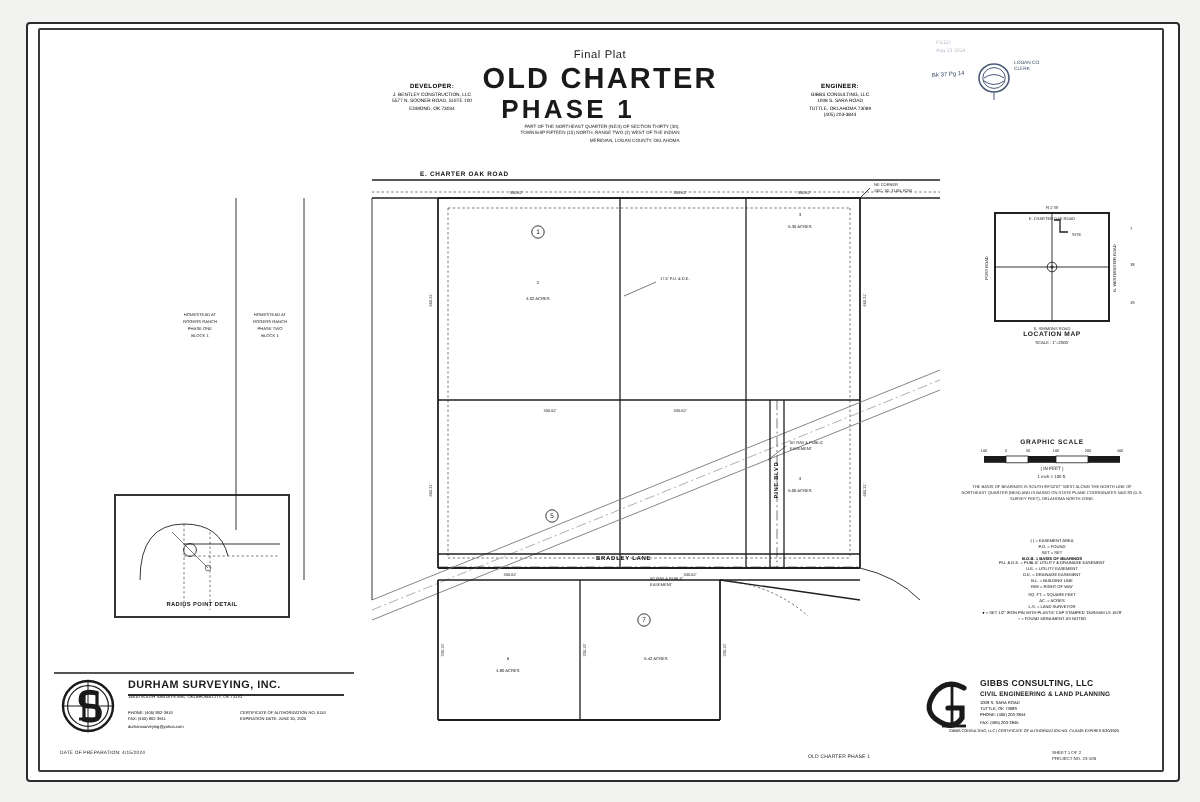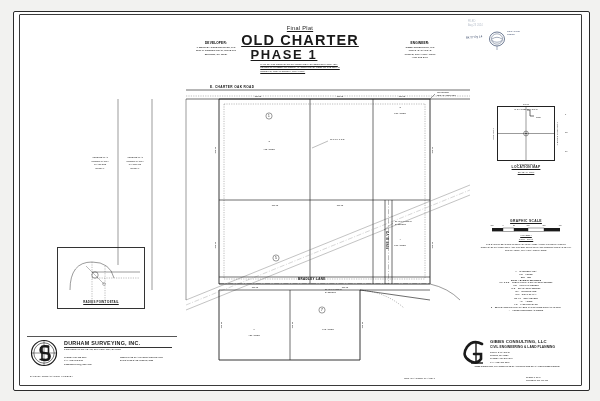--- a/index.html
+++ b/index.html
@@ -27,21 +27,21 @@
     background: #ffffff;
     border-radius: 2px;
   }
   #border-inner {
     position: absolute;
     left: 19px; top: 14px; width: 563px; height: 372px;
     border: 0.7px solid #3a3a3a;
     border-radius: 1px;
   }
   .t { position: absolute; color: #1a1a1a; white-space: nowrap; line-height: 1.08; }
-  .ctr { text-align: left; transform: translateX(-50%); text-decoration: underline; }
+  .ctr { text-align: right; transform: translateX(-50%); }
 
   
   #final-plat { left: 300px; top: 25px; font-size: 5.6px; letter-spacing: .3px; }
   #title1 { left: 300px; top: 33px; font-size: 14.5px; font-weight: bold; letter-spacing: 1.1px; }
   #title2 { left: 284px; top: 48px; font-size: 13px; font-weight: bold; letter-spacing: 1.6px; }
   #legal { left: 300px; top: 63px; font-size: 2.3px; line-height: 1.45; }
 
   
   .infoblk { text-align: center; }
   .infoblk .hd { font-size: 3.1px; font-weight: bold; letter-spacing: .2px; margin-bottom: 1px; }

